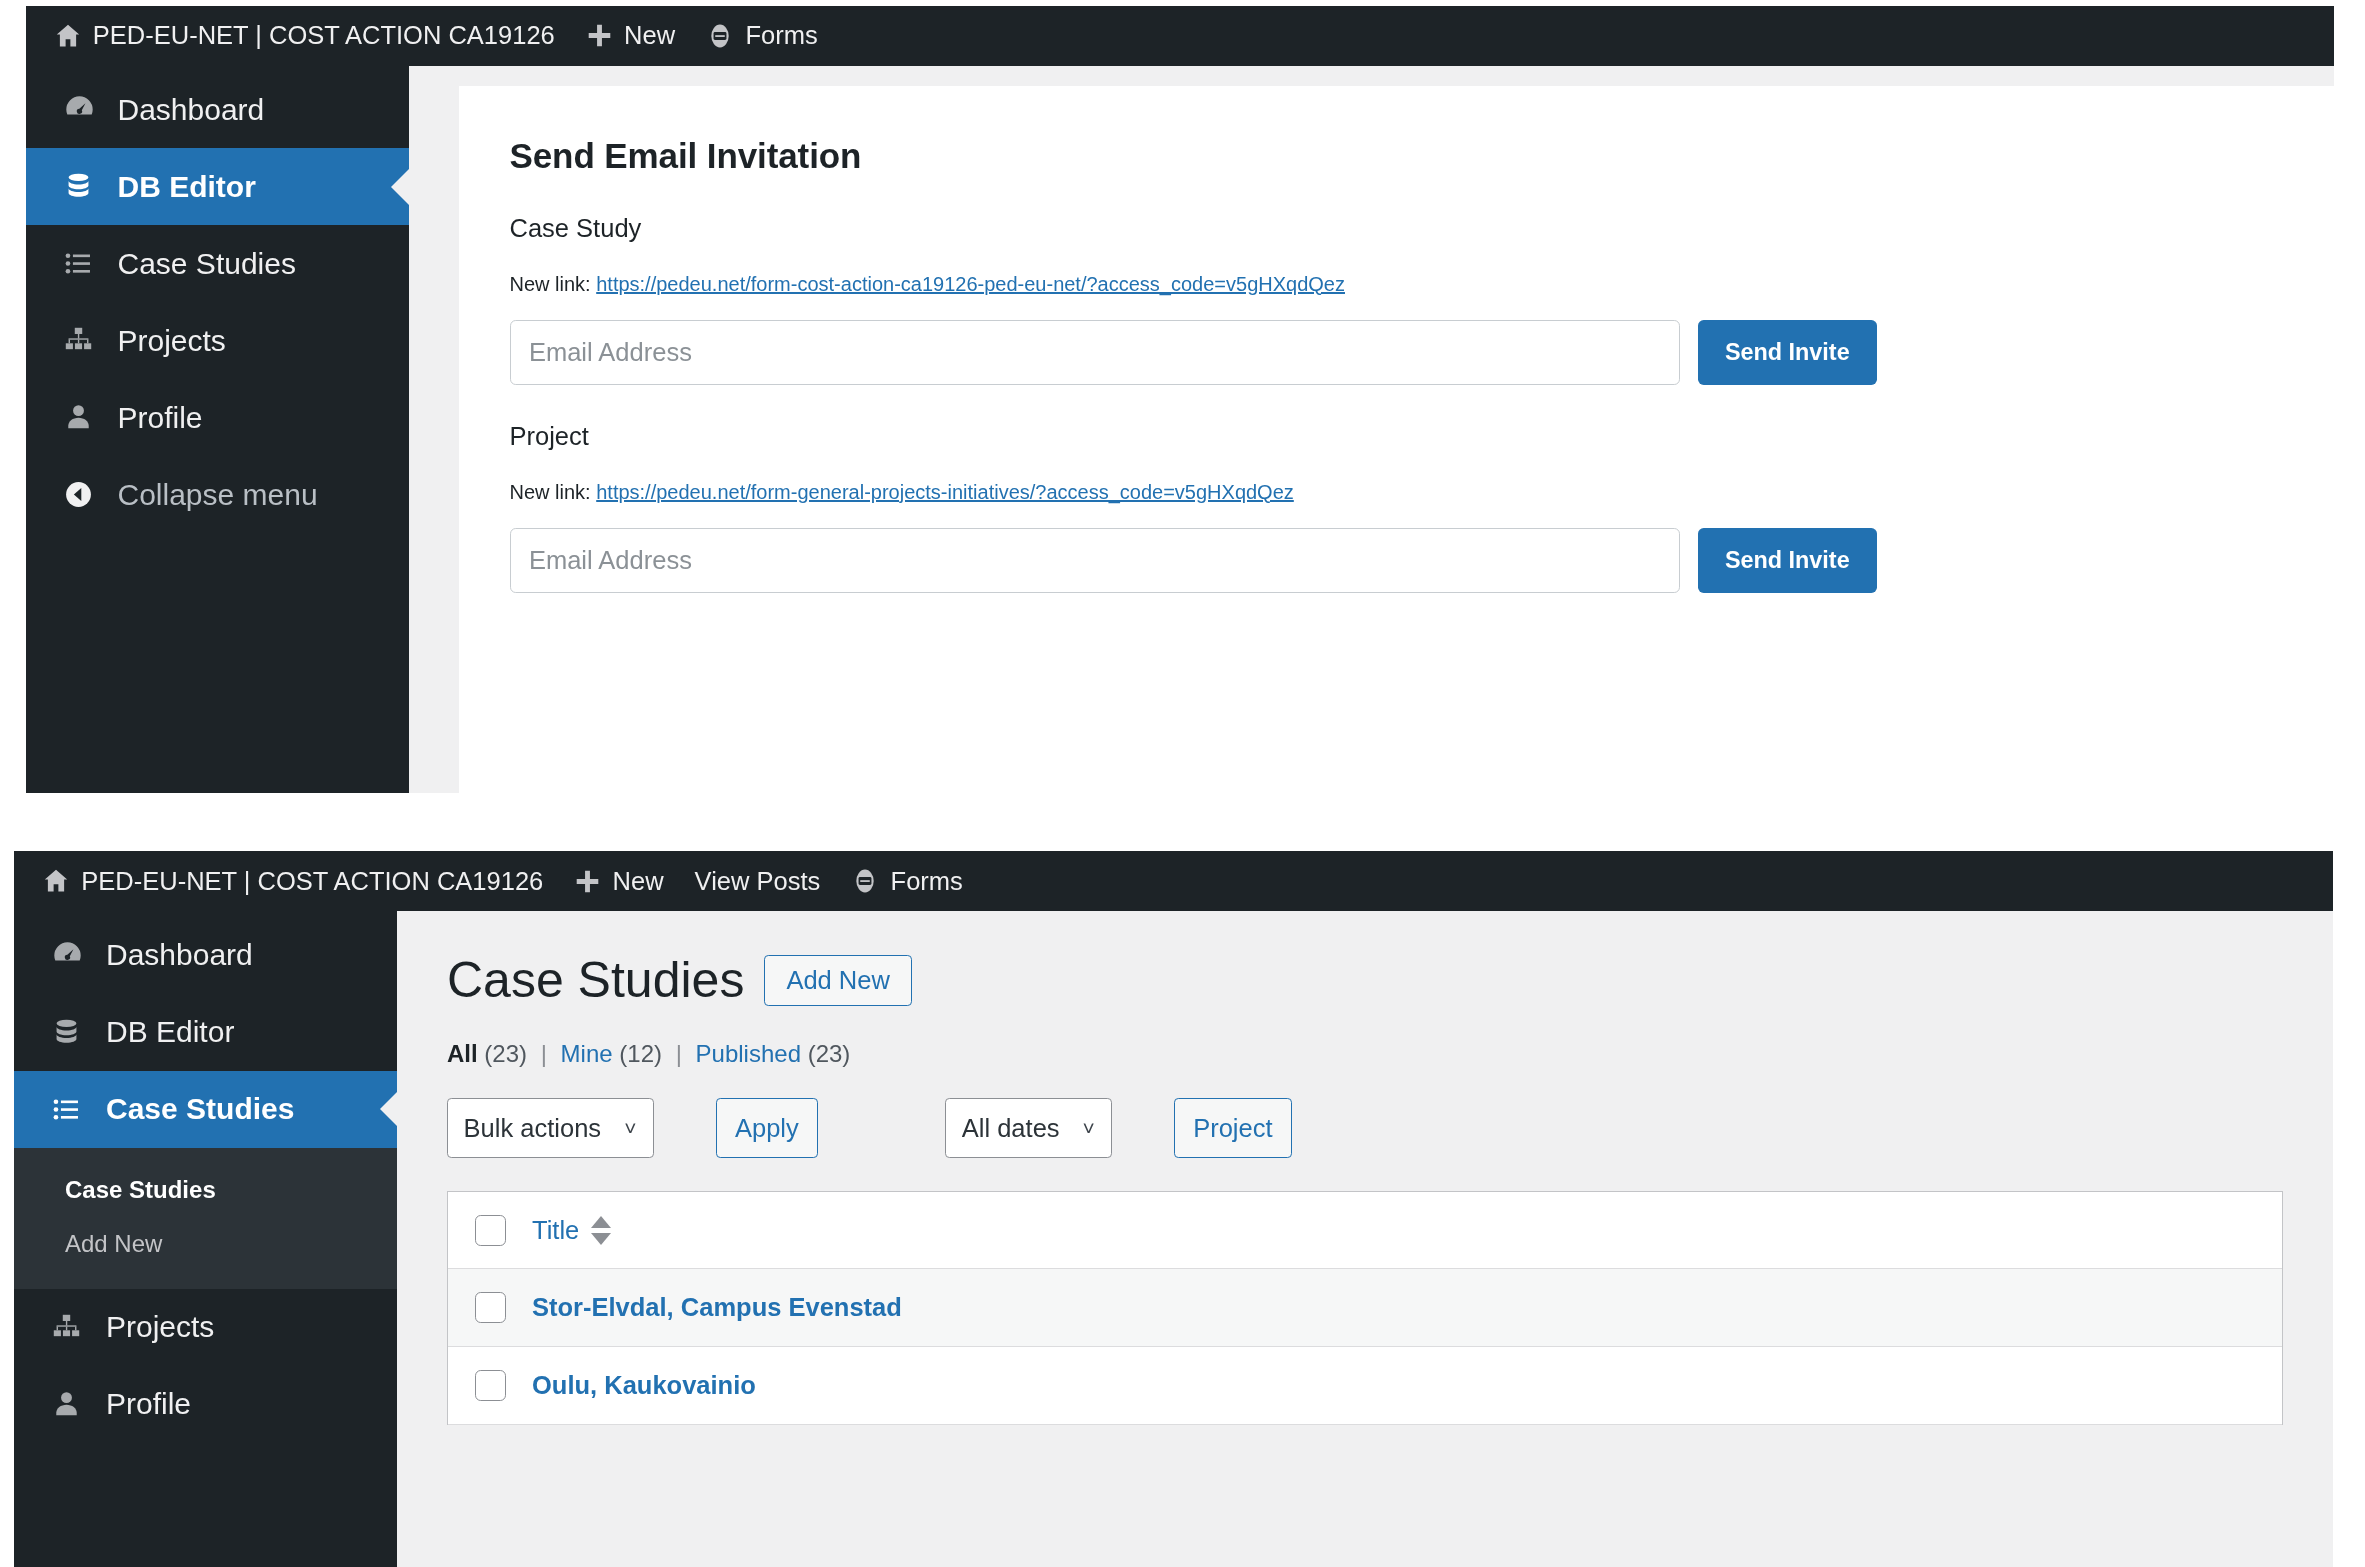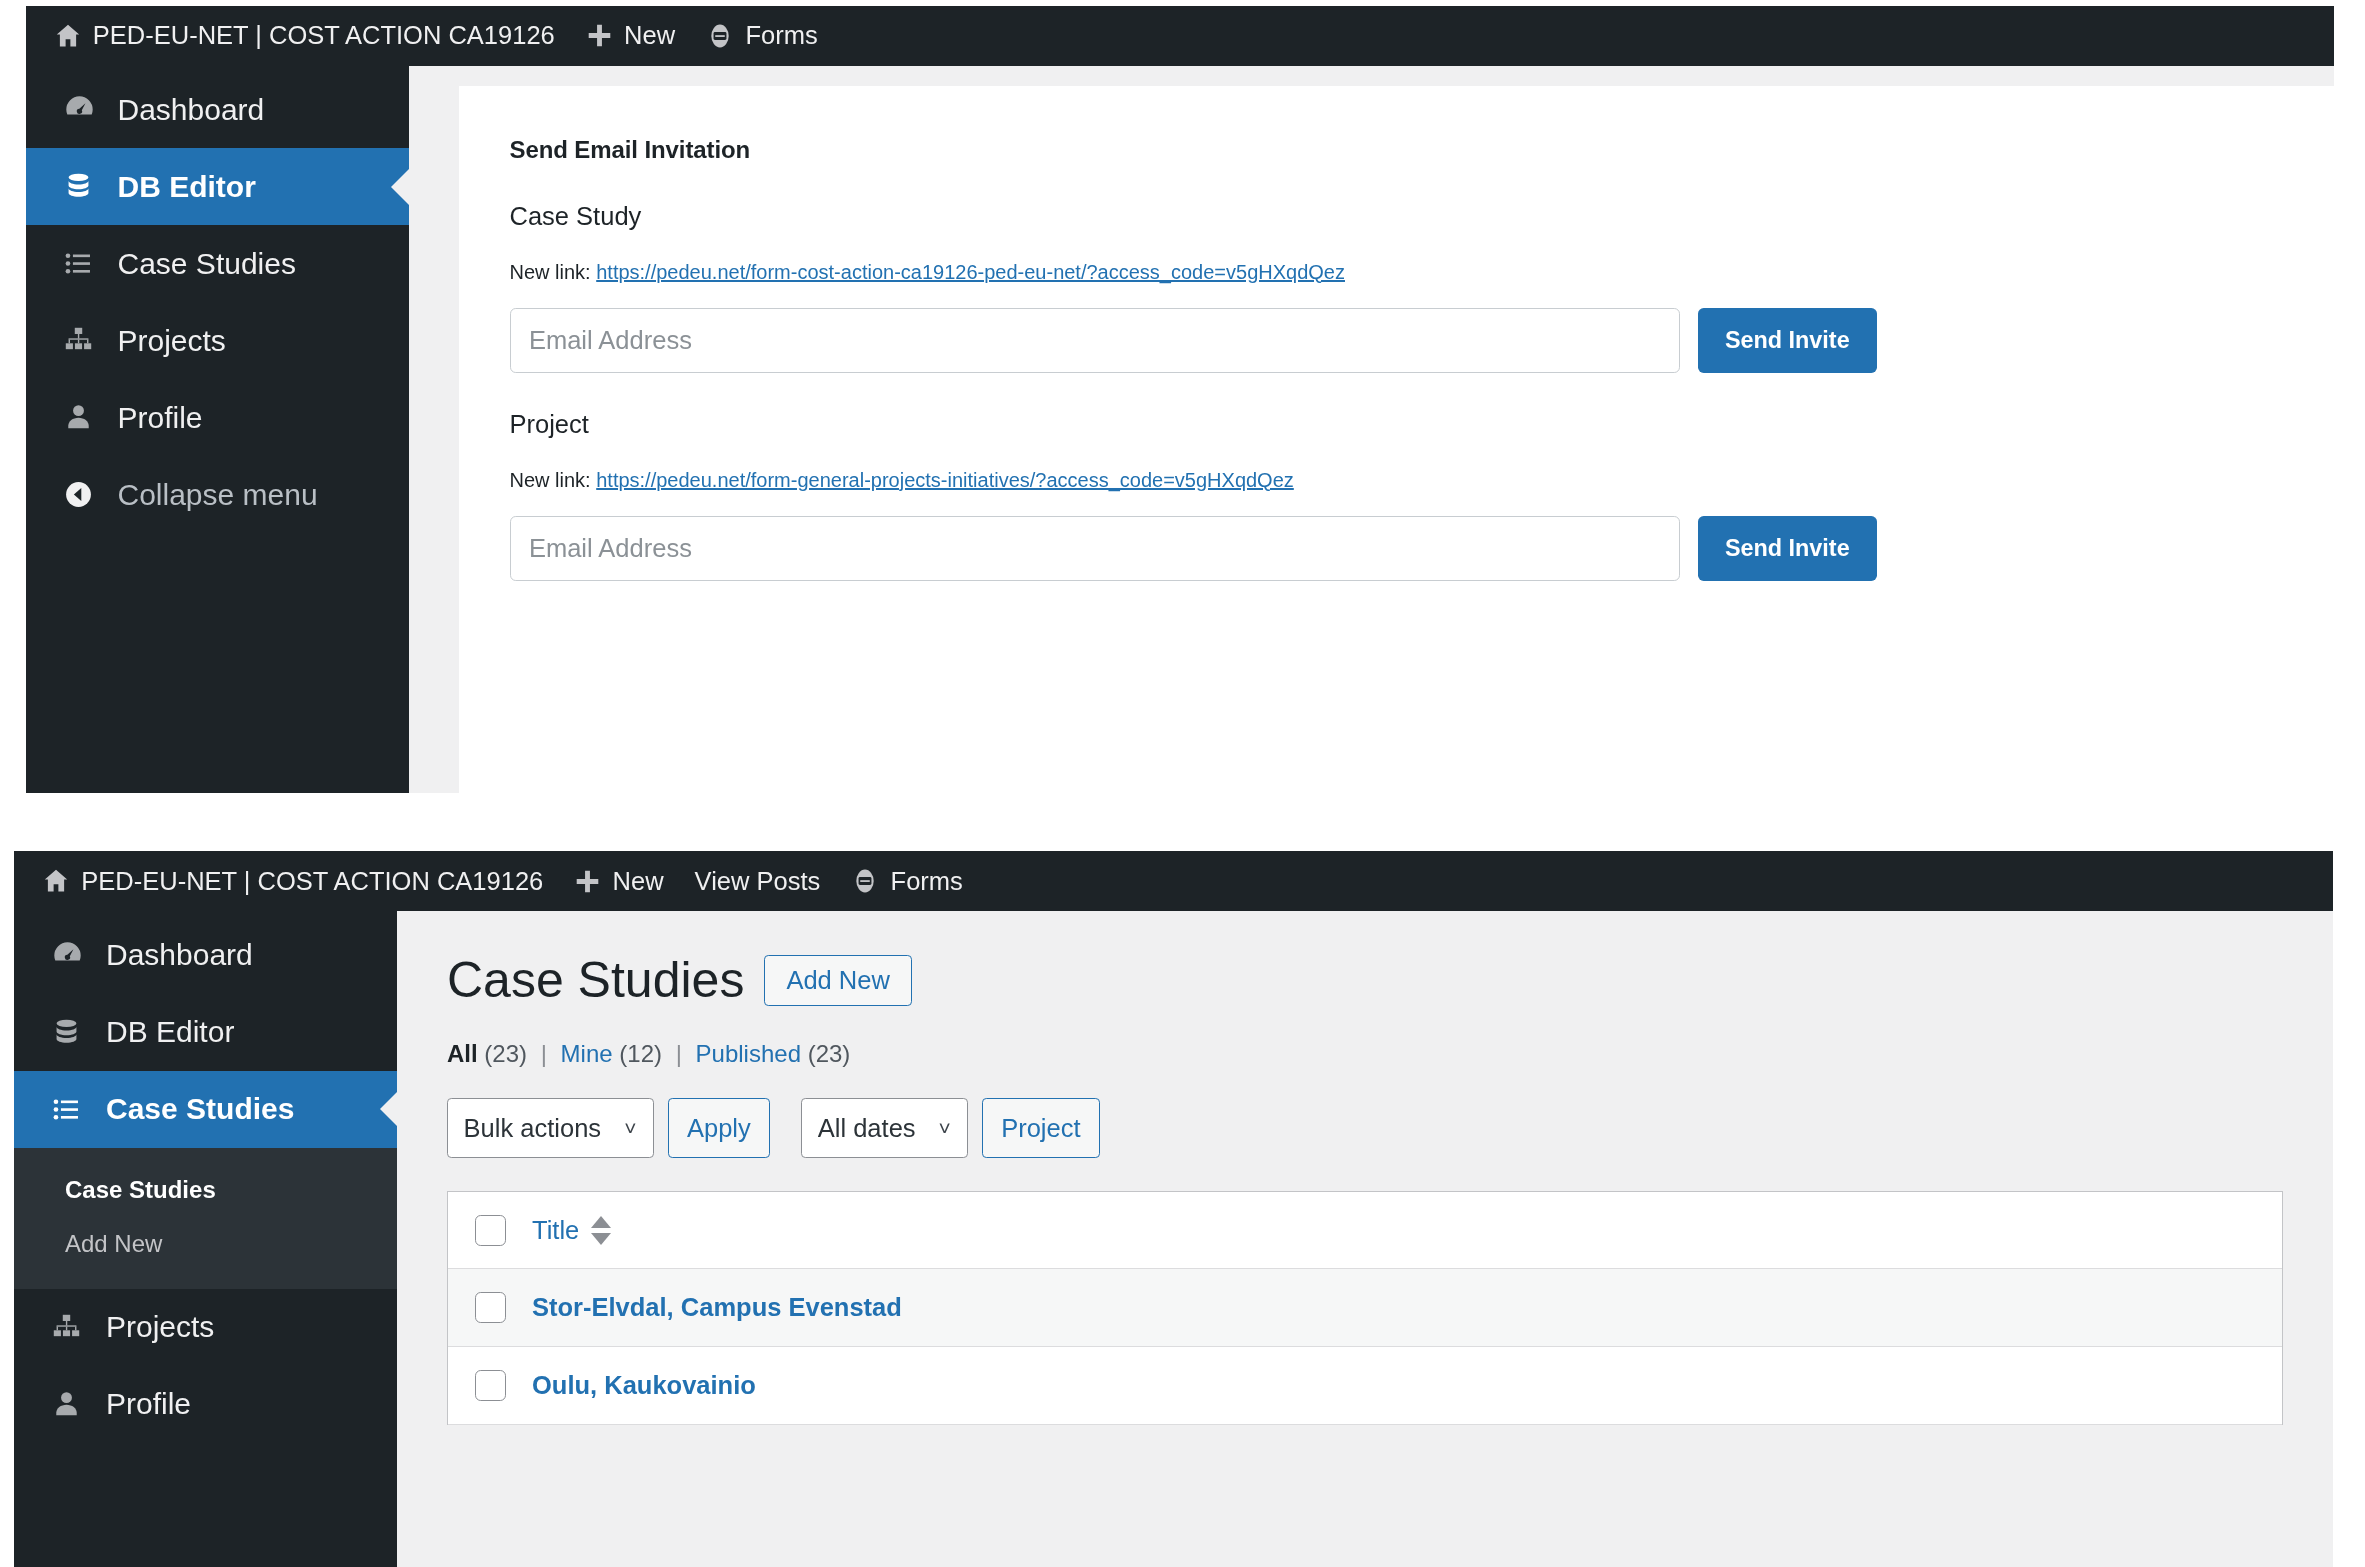--- a/index.html
+++ b/index.html
@@ -112,21 +112,21 @@
   }
   .content-inner-white {
     background: #ffffff;
     margin: 20px 0 0 50px;
     min-height: 100%;
     padding: 50px 0 0 51px;
     box-sizing: border-box;
   }
 
   h1.sendmail-title {
-    font-size: 24px;
+    font-size: 35px;
     font-weight: 700;
     color: #1d2327;
     margin: 0 0 38px 0;
     letter-spacing: -0.1px;
   }
   .field-label {
     font-size: 25.5px;
     color: #1d2327;
     margin: 0 0 30px 0;
   }
@@ -199,21 +199,21 @@
     font-size: 24px;
     color: #50575e;
     margin-bottom: 30px;
     white-space: nowrap;
   }
   .subsubsub a { color: #2271b1; text-decoration: none; }
   .subsubsub a.current { color: #1d2327; font-weight: 700; margin-top: 12px; }
   .subsubsub .cnt { color: #50575e; }
   .subsubsub .sep { color: #8c8f94; margin: 0 7px; }
 
-  .tablenav { display: flex; align-items: center; margin-bottom: 33px; }
+  .tablenav { display: flex; align-items: center; margin-bottom: 33px; gap: 48px; }
   .wp-select {
     appearance: none;
     -webkit-appearance: none;
     border: 1.4px solid #8c8f94;
     border-radius: 4.3px;
     background: #ffffff;
     font-size: 25.5px;
     font-family: "Liberation Sans", sans-serif;
     color: #2c3338;
     height: 60px;

